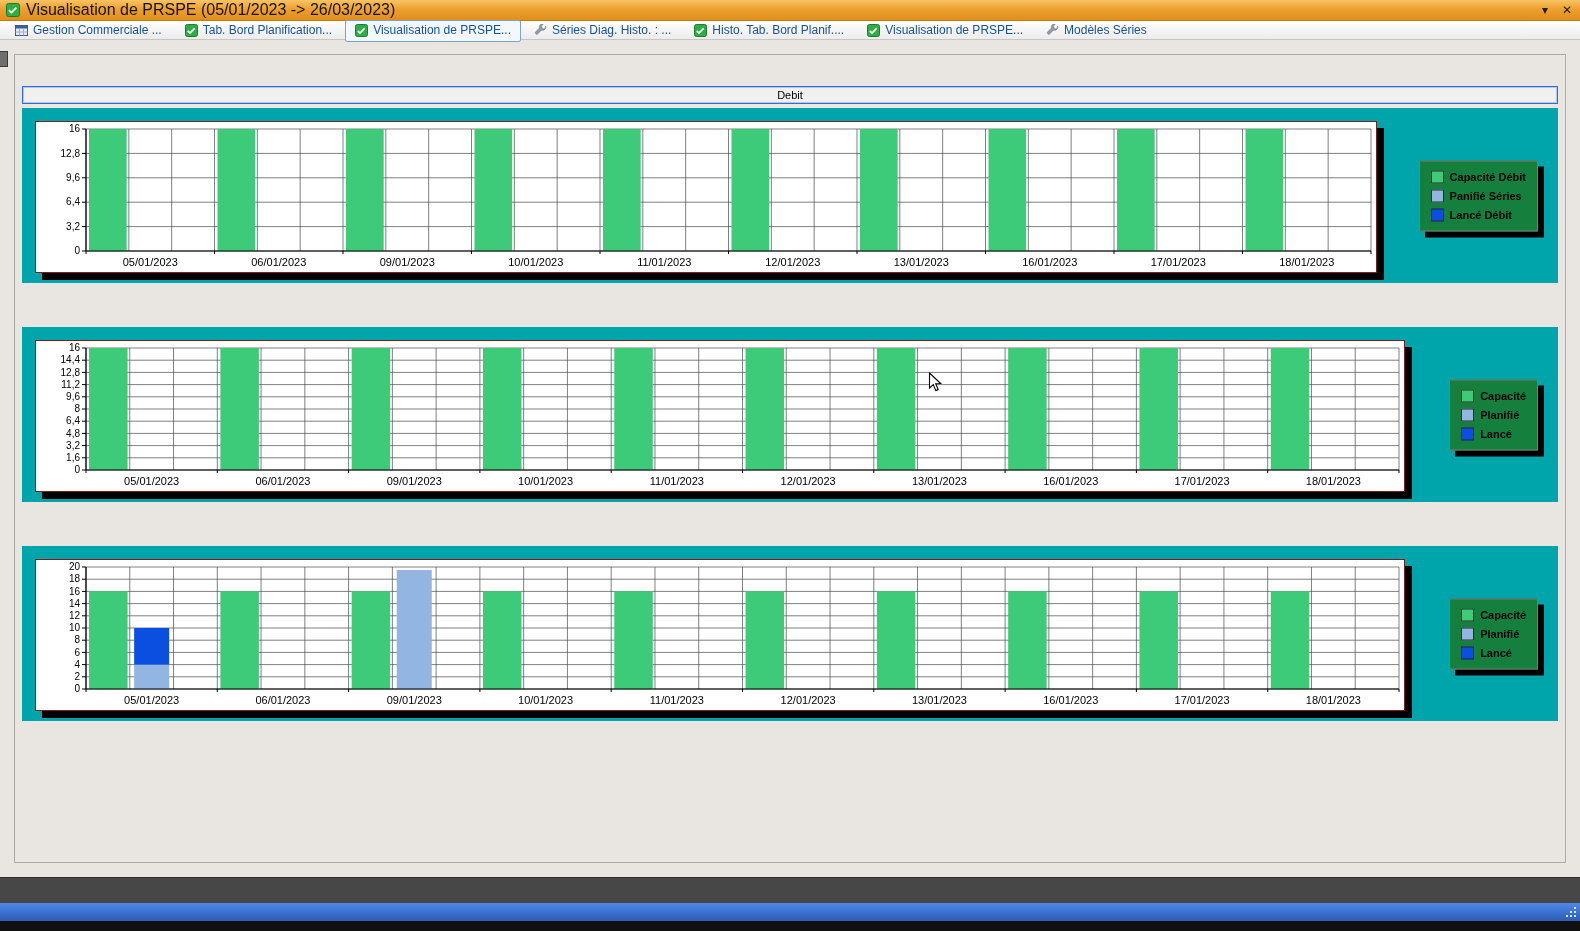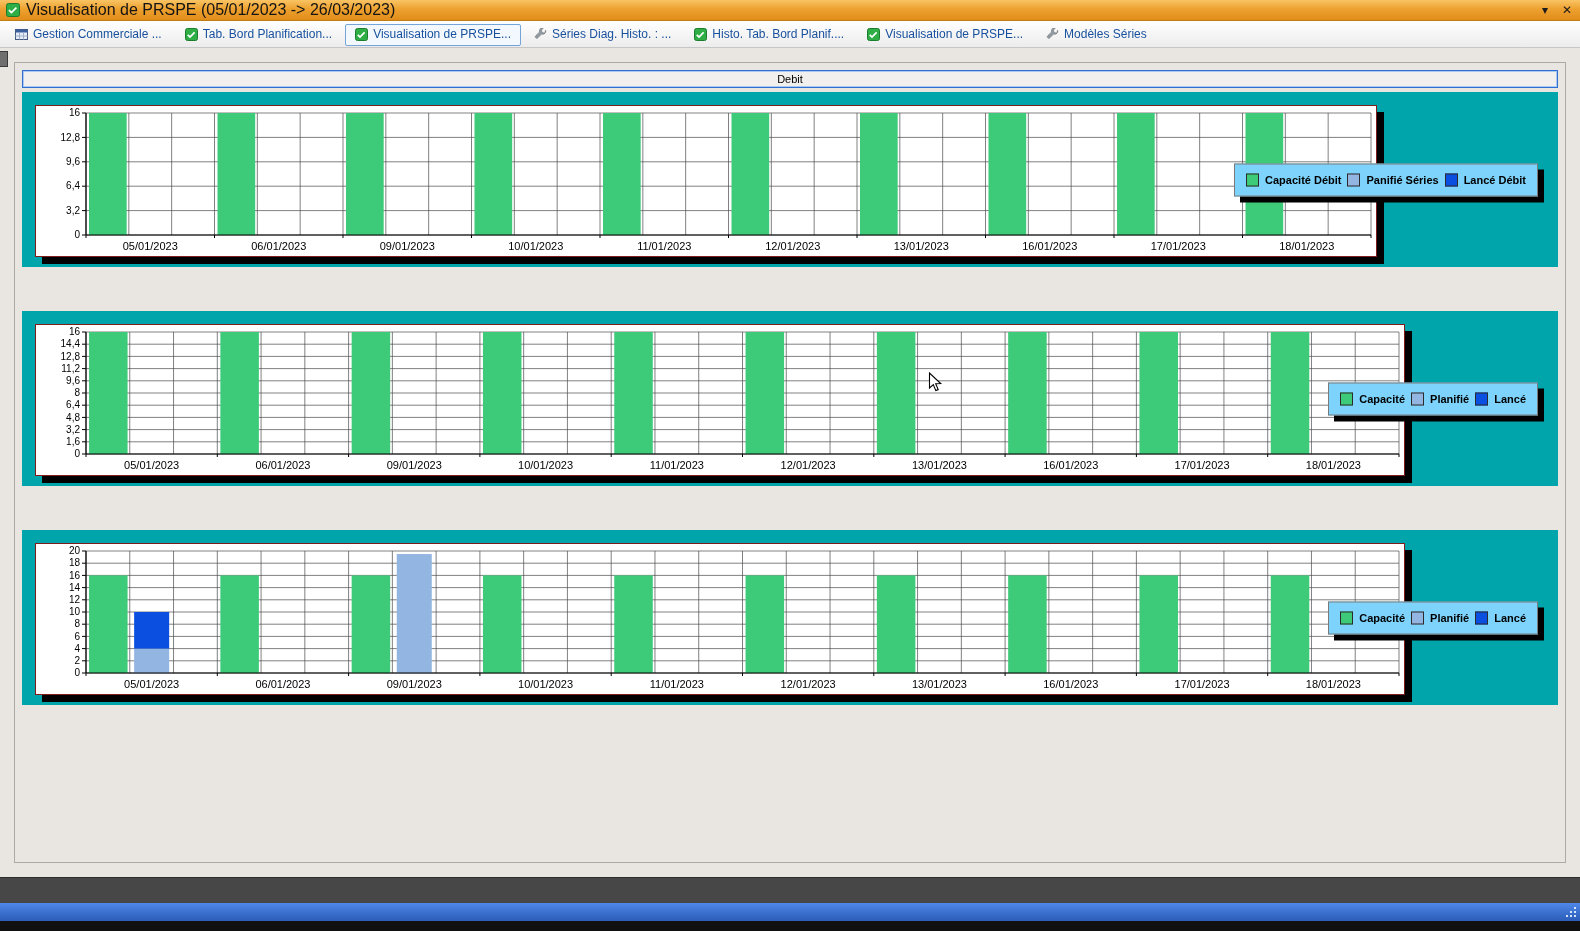--- a/index.html
+++ b/index.html
@@ -9,43 +9,43 @@
 
   
   .titlebar { height:21px; flex:0 0 auto; background:linear-gradient(#f9c464,#eda12f 45%,#e18d1a);
     display:flex; align-items:center; gap:6px; padding:0 8px 0 6px; border-bottom:1px solid #c27d12; }
   .tb-icon { display:inline-flex; width:14px; height:14px; }
   .tb-title { font-size:16px; color:#141414; }
   .tb-controls { margin-left:auto; display:flex; align-items:center; gap:14px; }
   .tb-btn { font-size:12px; color:#1c1c1c; line-height:1; cursor:default; }
 
   
-  .tabbar { height:27px; flex:0 0 auto; background:linear-gradient(#ffffff,#ececec);
+  .tabbar { height:19px; flex:0 0 auto; background:linear-gradient(#ffffff,#ececec);
     border-bottom:1px solid #c6c6c6; display:flex; align-items:center; padding:2px 5px 1px; gap:3px; }
   .tab { display:flex; align-items:center; gap:5px; padding:3px 9px 4px; font-size:12px; color:#17519e;
     white-space:nowrap; border:1px solid transparent; }
   .tab.active { background:#f3f8fe; border:1px solid #74a4d8; border-radius:2px; }
   .tab-icon { display:inline-flex; width:13px; height:13px; }
   .tab-label { line-height:1; }
 
   
   .main { flex:1 1 auto; padding:14px; overflow:hidden; }
   .outer { height:100%; border:1px solid #adaaa5; background:#e9e6e2; padding:7px; }
-  .chart-section { margin-bottom:44px; }
+  .chart-section { margin-bottom:44px;margin-top:24px; }
   .section-title { height:18px; background:#f1f0ee; border:1px solid #8f8f8f; display:flex;
     align-items:center; justify-content:center; font-size:11px; color:#000; }
   .section-title.selected { border:1px solid #2f6fd4; box-shadow:inset 0 0 0 1px #abc9f0; }
   .teal-panel { margin-top:4px; height:175px; background:#00a5ab; position:relative; }
   .chart-box { position:absolute; left:13px; top:13px; background:#fff; border:1px solid #7f1d1d;
     box-shadow:7px 7px 0 #000; }
   .chart-box svg { display:block; }
   svg text { font-family:"Liberation Sans", sans-serif; }
-  .legend { position:absolute; right:20px; top:50%; transform:translateY(-50%); background:#7dd3fc;
+  .legend { position:absolute; right:20px; top:50%; transform:translateY(-50%); background:#15803d;
     border:1px solid #7a7a7a; box-shadow:6px 6px 0 #000; padding:9px 11px; display:flex;
-    flex-direction:row; gap:6px; }
+    flex-direction:column; gap:6px; }
   .legend-item { display:flex; align-items:center; gap:6px; }
   .swatch { width:13px; height:13px; border:1px solid #2b2b2b; display:inline-block; flex:0 0 auto; }
   .legend-label { font-size:11px; font-weight:bold; color:#000; white-space:nowrap; }
 
   
   .dark-strip { height:26px; flex:0 0 auto; background:#474747; border-top:1px solid #2e2e2e; }
   .statusbar { height:18px; flex:0 0 auto; background:linear-gradient(#4f88e8,#2b5cb8); position:relative; }
   .grip { position:absolute; right:3px; bottom:3px; width:12px; height:12px; }
   .grip::before { content:""; position:absolute; right:1px; bottom:1px; width:2px; height:2px; background:#d6e4fa;
     box-shadow:-4px 0 #d6e4fa, -8px 0 #d6e4fa, 0 -4px #d6e4fa, -4px -4px #d6e4fa, 0 -8px #d6e4fa; }

